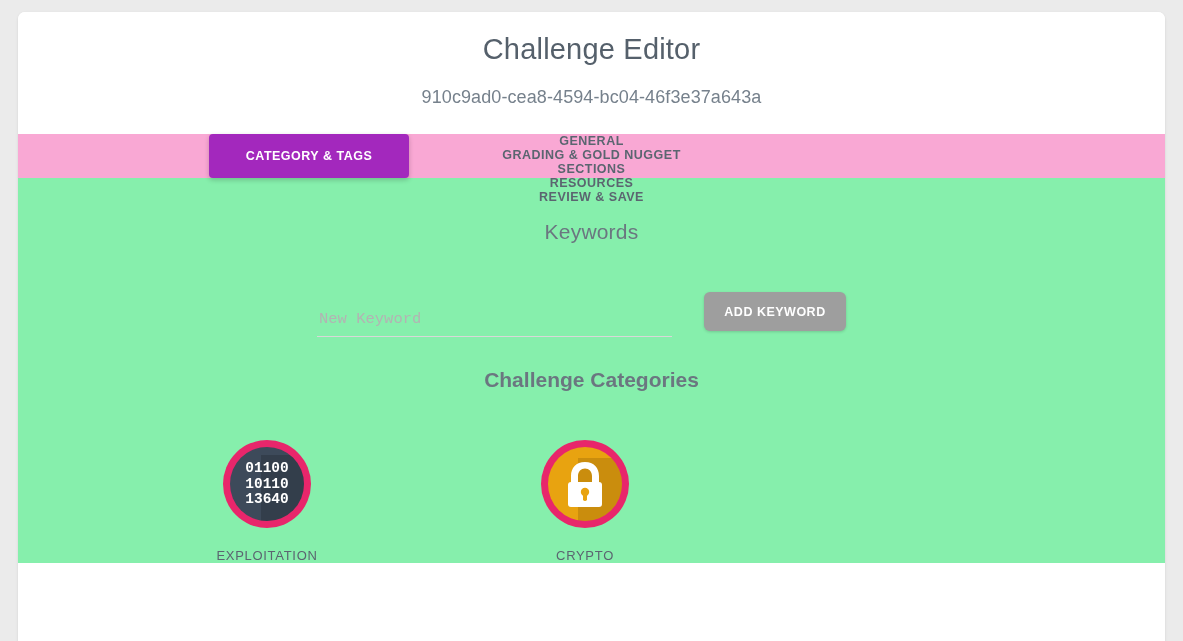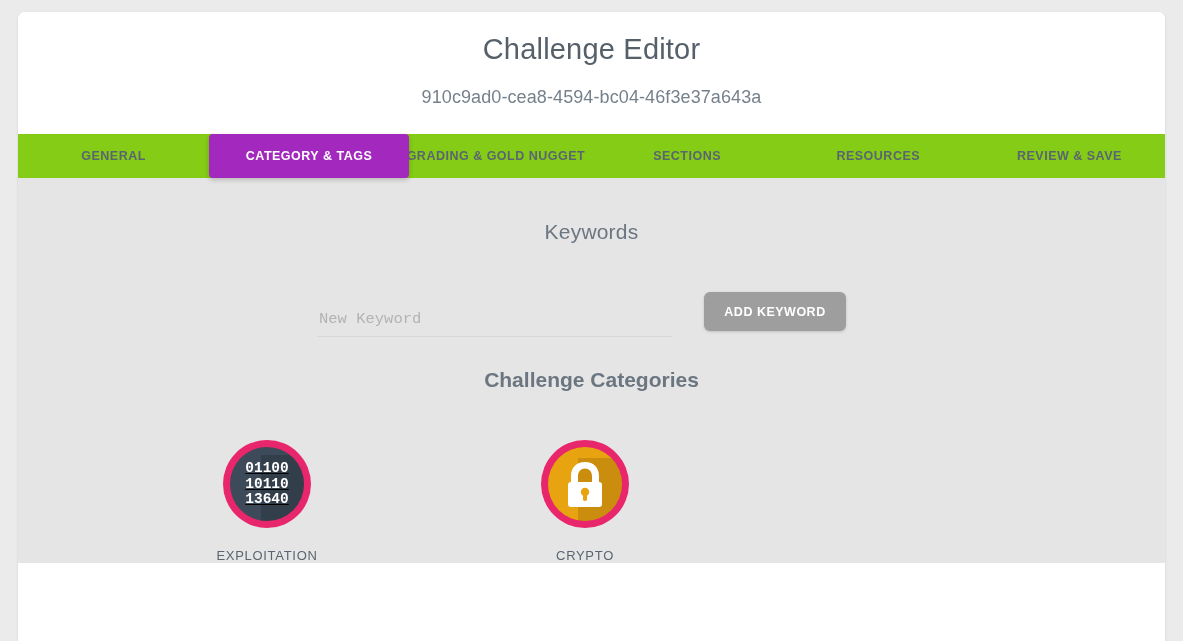--- a/index.html
+++ b/index.html
@@ -54,23 +54,24 @@
     font-size: 18px;
     font-weight: 400;
     color: #76818c;
     letter-spacing: 0.1px;
   }
 
   
   .tabbar {
     position: relative;
     height: 44px;
-    background: #84cc16;
+    background: #f9a8d4;
     display: flex;
     align-items: stretch;
+    flex-direction: column;
   }
 
   .tab {
     flex: 1 1 0;
     display: flex;
     align-items: center;
     justify-content: center;
     font-size: 12.5px;
     font-weight: 700;
     letter-spacing: 0.5px;
@@ -98,21 +99,21 @@
     justify-content: center;
     color: #ffffff;
     font-size: 12.5px;
     font-weight: 700;
     letter-spacing: 0.5px;
   }
 
   
   .content {
     padding-top: 42px;
-    background: #e5e5e5;
+    background: #86efac;
   }
 
   .section-heading {
     text-align: center;
     font-size: 21px;
     font-weight: 400;
     color: #6b7680;
     letter-spacing: 0.2px;
   }
 
@@ -185,21 +186,20 @@
     align-items: center;
     cursor: pointer;
   }
 
   .cat-icon {
     width: 88px;
     height: 88px;
     border-radius: 50%;
     position: relative;
     overflow: hidden;
-    text-decoration: underline;
   }
 
   .cat-label {
     margin-top: 20px;
     font-size: 13px;
     font-weight: 400;
     letter-spacing: 0.7px;
     color: #5b6570;
     text-transform: uppercase;
     text-align: center;

